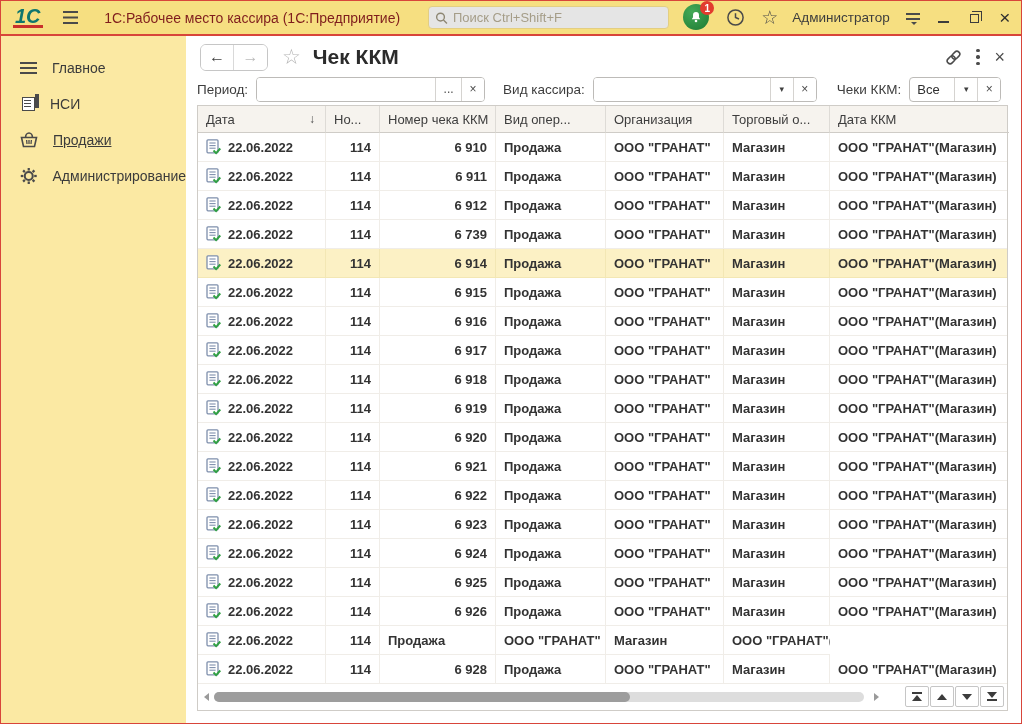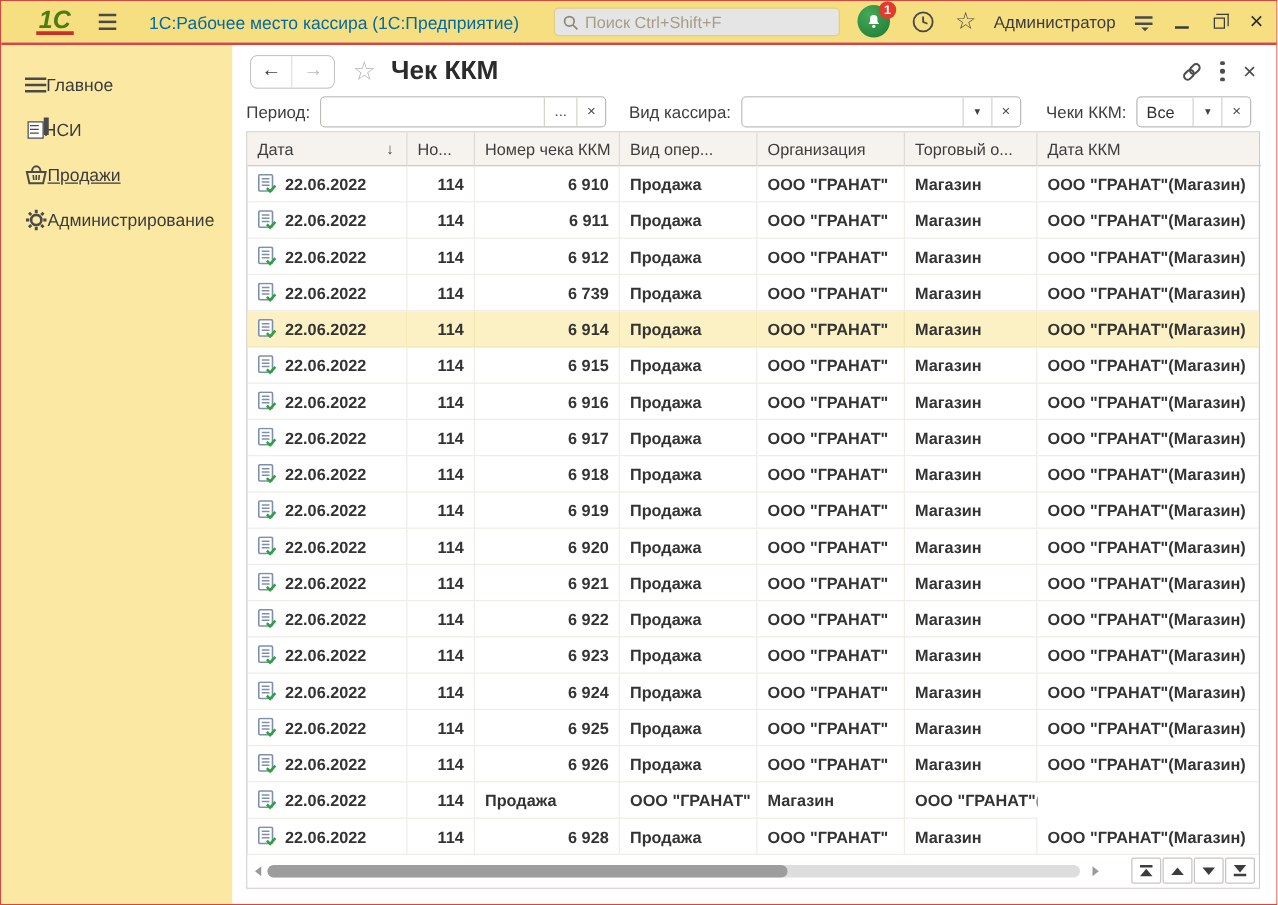--- a/index.html
+++ b/index.html
@@ -2,24 +2,24 @@
 <html><head>
 <meta charset="utf-8">
 <style>
   * { margin:0; padding:0; box-sizing:border-box; }
   html,body { width:1022px; height:724px; overflow:hidden;
     font-family:"Liberation Sans","DejaVu Sans",sans-serif; }
   .window { width:1022px; height:724px; border:1px solid #D8453A; display:flex; flex-direction:column; background:#fff; }
 
   
   .topbar { height:33px; background:#F6DF81; display:flex; align-items:center; padding:0 10px; flex:none; }
-  .logo { font-size:20px; font-weight:bold; font-style:italic; color:#4d7c0f; border-bottom:3px solid #C9302B; line-height:18px; padding:0 2px; margin-left:18px; }
+  .logo { font-size:20px; font-weight:bold; font-style:italic; color:#0f766e; border-bottom:3px solid #C9302B; line-height:18px; padding:0 2px; margin-left:2px; }
   .hamburger { width:20px; height:14px; position:relative; margin-left:20px; cursor:pointer; }
   .hamburger::before { content:""; position:absolute; left:0; right:0; top:0; height:2.4px; background:#4a4a4a; box-shadow:0 5.5px 0 #4a4a4a, 0 11px 0 #4a4a4a; }
-  .app-title { margin-left:26px; font-size:14px; color:#0369a1; white-space:nowrap; }
+  .app-title { margin-left:26px; font-size:14px; color:#7f1d1d; white-space:nowrap; }
   .search-box { margin-left:28px; width:306px; height:23px; background:#e5e5e5; border:1px solid #E3CE82; border-radius:4px; display:flex; align-items:center; padding:0 6px; gap:5px; }
   .search-box input { border:none; outline:none; background:transparent; font-size:13px; color:#6b6352; width:100%; font-family:inherit; }
   .search-box input::placeholder { color:#A59D88; }
   .notif { position:relative; width:27px; height:27px; margin-left:14px; flex:none; cursor:pointer; }
   .notif-circle { width:26px; height:26px; border-radius:50%; background:radial-gradient(circle at 35% 30%, #43A957, #1E7A33); display:flex; align-items:center; justify-content:center; }
   .badge { position:absolute; top:-3px; right:-4px; min-width:14px; height:14px; border-radius:7px; background:#E23B2E; color:#fff; font-size:10px; font-weight:bold; display:flex; align-items:center; justify-content:center; padding:0 3px; }
   .tb-icon { margin-left:16px; color:#4a4a4a; display:flex; align-items:center; cursor:pointer; }
   .tb-star { font-size:19px; color:#4a4a4a; }
   .user-name { margin-left:14px; font-size:13.5px; color:#3d3d3d; cursor:pointer; }
   .viewmode { margin-left:16px; width:18px; position:relative; cursor:pointer; height:14px; }
@@ -28,21 +28,21 @@
   .win-btn { margin-left:18px; width:16px; height:16px; display:flex; align-items:center; justify-content:center; cursor:pointer; }
   .min-bar { width:11px; height:2px; background:#3c3c3c; margin-top:8px; }
   .restore { width:9px; height:9px; border:1.6px solid #3c3c3c; position:relative; margin-top:2px; }
   .restore::before { content:""; position:absolute; left:1.5px; top:-4.5px; width:9px; height:9px; border:1.6px solid #3c3c3c; border-left:none; border-bottom:none; }
   .close-x { font-size:19px; color:#2e2e2e; line-height:16px; }
   .red-line { height:2px; background:#D8453A; flex:none; }
 
   
   .content { flex:1; display:flex; min-height:0; }
   .sidebar { width:185px; background:#FBE9A3; flex:none; padding-top:14px; }
-  .side-item { height:36px; display:flex; align-items:center; padding-left:19px; font-size:14px; color:#3b3b3b; cursor:pointer; }
+  .side-item { height:36px; display:flex; align-items:center; gap:15px; padding-left:19px; font-size:14px; color:#3b3b3b; cursor:pointer; }
   .side-item.active .side-label { text-decoration:underline; }
   .icon-bars { width:17px; height:13px; position:relative; flex:none; }
   .icon-bars::before { content:""; position:absolute; left:0; right:0; top:0; height:2.6px; background:#4a4a4a; box-shadow:0 5px 0 #4a4a4a, 0 10px 0 #4a4a4a; }
   .icon-pages { width:13px; height:14px; border:1.7px solid #4a4a4a; background:#fff; position:relative; flex:none; margin-left:2px; }
   .icon-pages::before { content:""; position:absolute; right:-5px; top:-4px; width:4px; height:14px; background:#4a4a4a; }
   .icon-pages::after { content:""; position:absolute; left:1px; top:1.5px; width:7px; height:1.6px; background:#4a4a4a; box-shadow:0 3px 0 #4a4a4a, 0 6px 0 #4a4a4a; }
 
   
   .main { flex:1; background:#fff; display:flex; flex-direction:column; min-width:0; padding-left:11px; }
   .form-toolbar { height:37px; display:flex; align-items:center; flex:none; padding-top:5px; }

